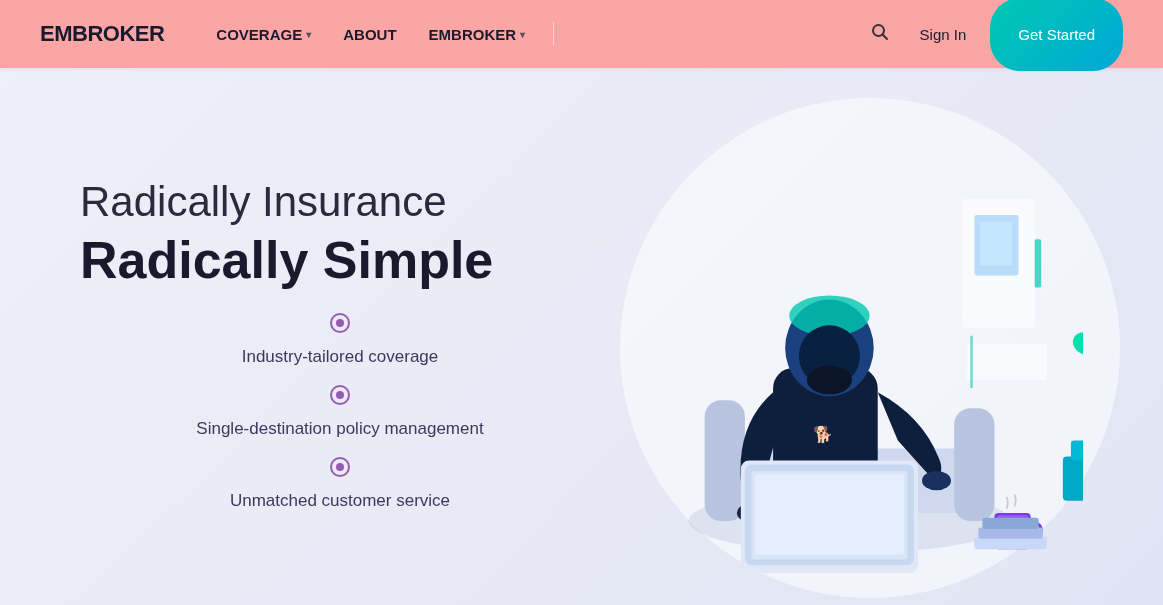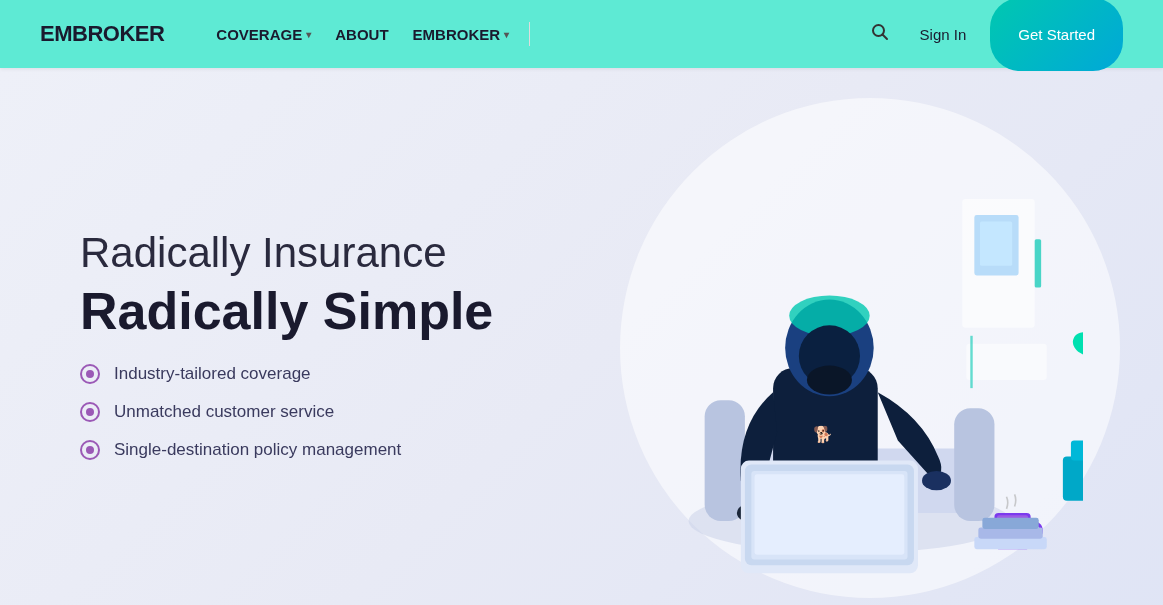--- a/index.html
+++ b/index.html
@@ -6,40 +6,41 @@
     body {
       font-family: -apple-system, BlinkMacSystemFont, 'Segoe UI', sans-serif;
       background: #f0f2f8;
       width: 1163px;
       min-height: 605px;
       overflow: hidden;
     }
 
     
     nav {
-      background: #5eead4;
+      background: #fca5a5;
       display: flex;
       align-items: center;
       padding: 0 40px;
       height: 68px;
       box-shadow: 0 1px 4px rgba(0,0,0,0.08);
       position: relative;
       z-index: 10;
     }
     .logo {
       font-size: 22px;
       font-weight: 900;
       color: #1a1a2e;
       letter-spacing: -0.5px;
       margin-right: 40px;
       text-transform: uppercase;
     }
     .nav-links {
       display: flex;
       align-items: center;
+      gap: 8px;
       flex: 1;
     }
     .nav-link {
       color: #1a1a2e;
       font-weight: 600;
       font-size: 15px;
       padding: 8px 12px;
       cursor: pointer;
       display: flex;
       align-items: center;
@@ -124,20 +125,21 @@
       list-style: none;
       margin-bottom: 48px;
     }
     .feature-list li {
       display: flex;
       align-items: center;
       gap: 14px;
       font-size: 17px;
       color: #3a3a5e;
       margin-bottom: 18px;
+      flex-direction: column;
     }
     .bullet-icon {
       width: 20px;
       height: 20px;
       border-radius: 50%;
       border: 2px solid #9b59b6;
       display: flex;
       align-items: center;
       justify-content: center;
       flex-shrink: 0;
@@ -240,27 +242,27 @@
       <li>
         <span class="bullet-icon">
           <span class="bullet-dot"></span>
         </span>
         <span>Industry-tailored coverage</span>
       </li>
       <li>
         <span class="bullet-icon">
           <span class="bullet-dot"></span>
         </span>
-        <span>Unmatched customer service</span>
+        <span>Single-destination policy management</span>
       </li>
       <li>
         <span class="bullet-icon">
           <span class="bullet-dot"></span>
         </span>
-        <span>Single-destination policy management</span>
+        <span>Unmatched customer service</span>
       </li>
     </ul>
 
   </div>
 
   <div class="hero-illustration">
     <div class="circle-bg"></div>
 
     <svg class="illustration-svg" viewBox="0 0 600 480" xmlns="http://www.w3.org/2000/svg">
 

